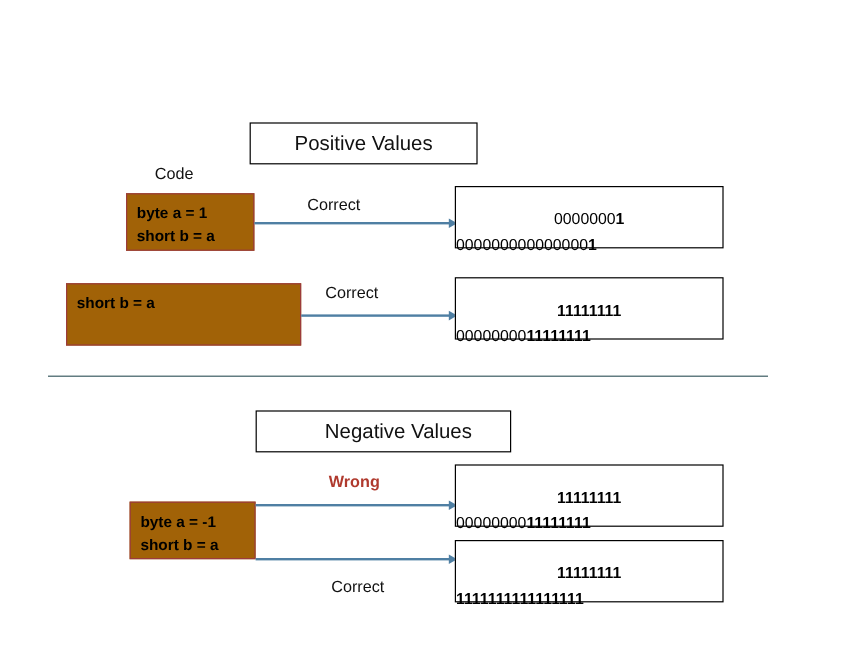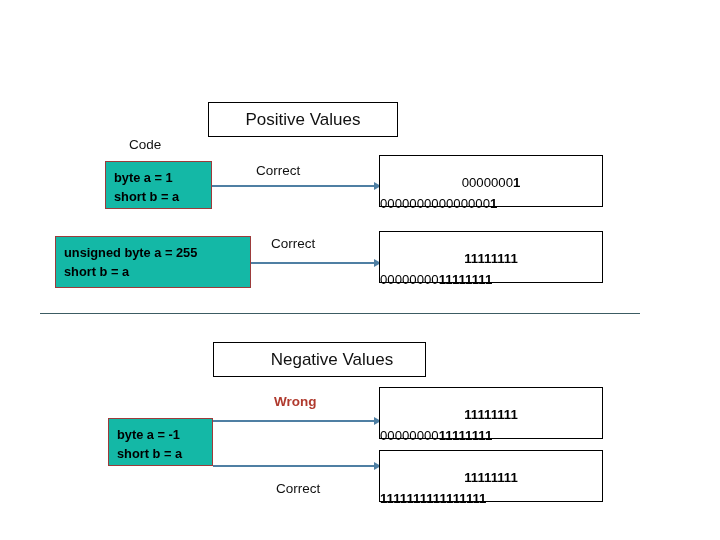--- a/index.html
+++ b/index.html
@@ -53,21 +53,21 @@
     left: 129px;
     top: 137px;
     font-size: 13.5px;
     color: #111;
   }
 
   
   .code-box {
     position: absolute;
     border: 1.6px solid #9C3B3B;
-    background: #14b8a6;
+    background: #a16207;
     box-sizing: border-box;
     padding: 6px 16px 0 8px;
     font-size: 12.8px;
     font-weight: bold;
     line-height: 19px;
     color: #000;
   }
   #code-box-1 { left: 105px; top: 161px; width: 107px; height: 48px; }
   #code-box-2 { left: 55px;  top: 236px; width: 196px; height: 52px; }
   #code-box-3 { left: 108px; top: 418px; width: 105px; height: 48px; }
@@ -170,21 +170,20 @@
   <div class="bin-box" id="bin-box-1">
     <span class="bin-top">
       <span class="bits-plain">0000000</span><span class="bits-strong">1</span>
     </span>
     <span class="bin-bottom">
       <span class="bits-plain">000000000000000</span><span class="bits-strong">1</span>
     </span>
   </div>
 
   <div class="code-box" id="code-box-2">
-    <span class="code-line">unsigned byte a = 255</span>
     <span class="code-line">short b = a</span>
   </div>
 
   <div class="arrow" id="arrow-2"></div>
   <div class="arrow-label label-correct" id="label-2">Correct</div>
 
   <div class="bin-box" id="bin-box-2">
     <span class="bin-top">
       <span class="bits-plain"></span><span class="bits-strong">11111111</span>
     </span>

